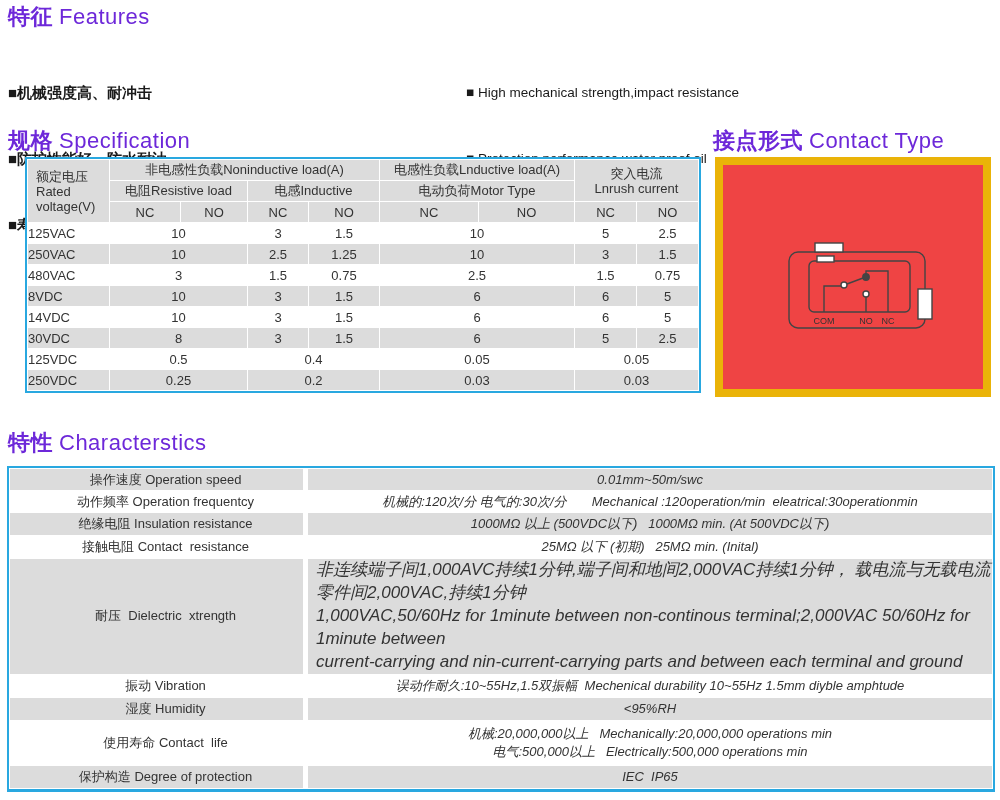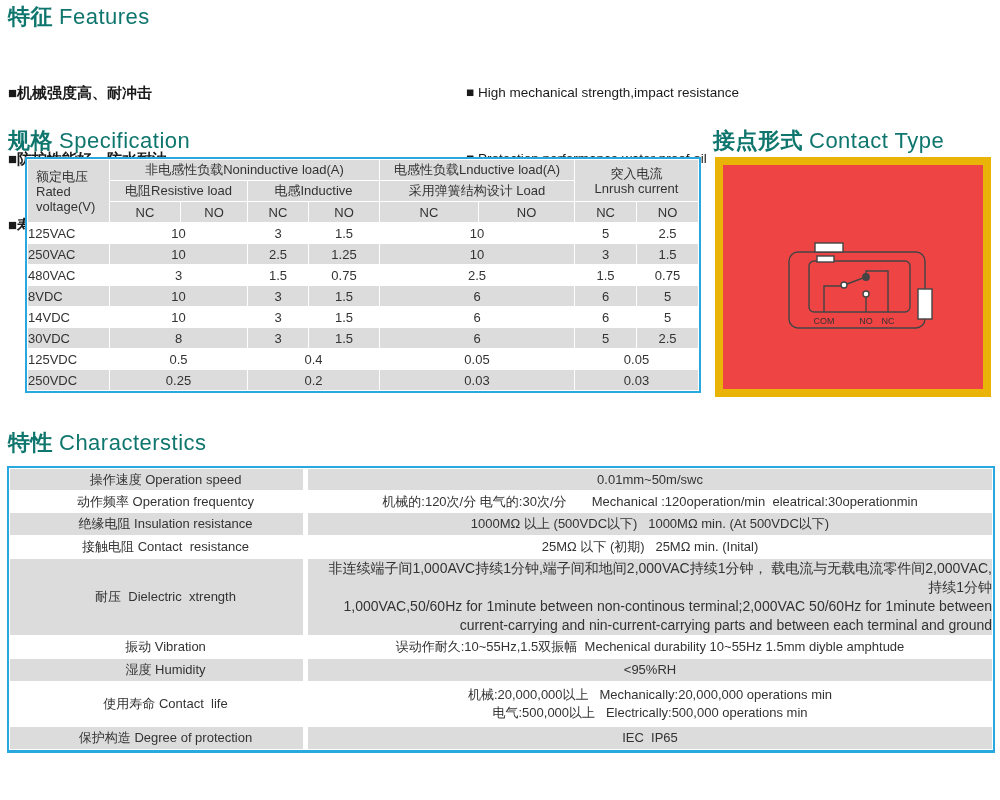--- a/index.html
+++ b/index.html
@@ -1,20 +1,20 @@
 <!DOCTYPE html>
 <html><head>
 <meta charset="utf-8">
 <style>
   * { margin:0; padding:0; box-sizing:border-box; }
   html,body { width:1000px; height:800px; background:#fff;
     font-family:"Liberation Sans","DejaVu Sans",sans-serif; color:#333; }
   .page { position:relative; width:1000px; height:800px; background:#fff; overflow:hidden; }
 
-  .sec-title { position:absolute; font-size:22px; color:#0f766e; letter-spacing:0.5px; }
+  .sec-title { position:absolute; font-size:22px; color:#6d28d9; letter-spacing:0.5px; }
   .sec-title .zh { font-weight:bold; margin-right:6px; }
   .sec-title .en { font-weight:normal; }
 
   
   .feat-list { position:absolute; font-size:15px; color:#1a1a1a; line-height:22px; white-space:pre-wrap; }
   .feat-list.zh { left:8px; top:38px; font-weight:bold; }
   .feat-list.en { left:466px; top:38px; font-size:13.5px; font-weight:normal; line-height:22px; }
   .feat-list div { height:22px; }
 
   
@@ -32,22 +32,22 @@
 
   
   .contact-box { position:absolute; left:715px; top:157px; width:276px; height:240px;
     border:8px solid #eab308; background:#ef4444; }
 
   
   .char-wrap { position:absolute; left:7px; top:466px; border:2px solid #29a8e0;
     border-bottom:3px solid #29a8e0; background:#fff; }
   .char-table { width:983px; }
   .char-table td.lbl { text-align:center; padding-left:18px; border-right:5px solid #fff; }
-  .char-table td.val { line-height:1.35; }
-  .char-table td.val.left { text-align:right; padding-left:8px; font-size:14px; }
+  .char-table td.val { line-height:1.35;font-style:italic; }
+  .char-table td.val.left { text-align:left; padding-left:8px; font-size:17px; }
   .r22 td { height:22px; }
   .r23 td { height:23px; }
   .r44 td { height:44px; }
   .r45 td { height:45px; }
   .r57 td { height:57px; }
 
   svg text { font-family:"Liberation Sans","DejaVu Sans",sans-serif; }
 </style>
 </head>
 <body>
@@ -90,21 +90,21 @@
 Rated
 voltage(V)</td>
         <td class="gray" colspan="4">非电感性负载Noninductive load(A)</td>
         <td class="gray" colspan="2">电感性负载Lnductive load(A)</td>
         <td class="gray" colspan="2" rowspan="2" style="white-space:pre-line; line-height:15px;">突入电流
 Lnrush current</td>
       </tr>
       <tr>
         <td class="gray" colspan="2">电阻Resistive load</td>
         <td class="gray" colspan="2">电感Inductive</td>
-        <td class="gray" colspan="2">采用弹簧结构设计 Load</td>
+        <td class="gray" colspan="2">电动负荷Motor Type</td>
       </tr>
       <tr>
         <td class="gray">NC</td>
         <td class="gray">NO</td>
         <td class="gray">NC</td>
         <td class="gray">NO</td>
         <td class="gray">NC</td>
         <td class="gray">NO</td>
         <td class="gray">NC</td>
         <td class="gray">NO</td>

